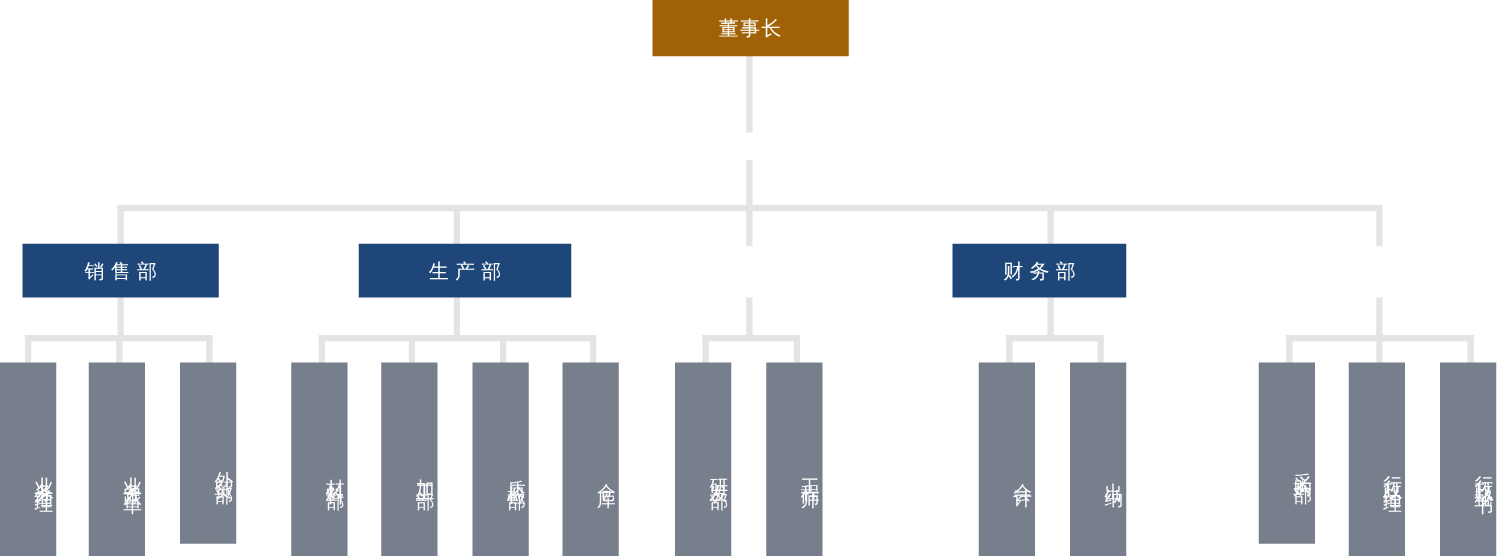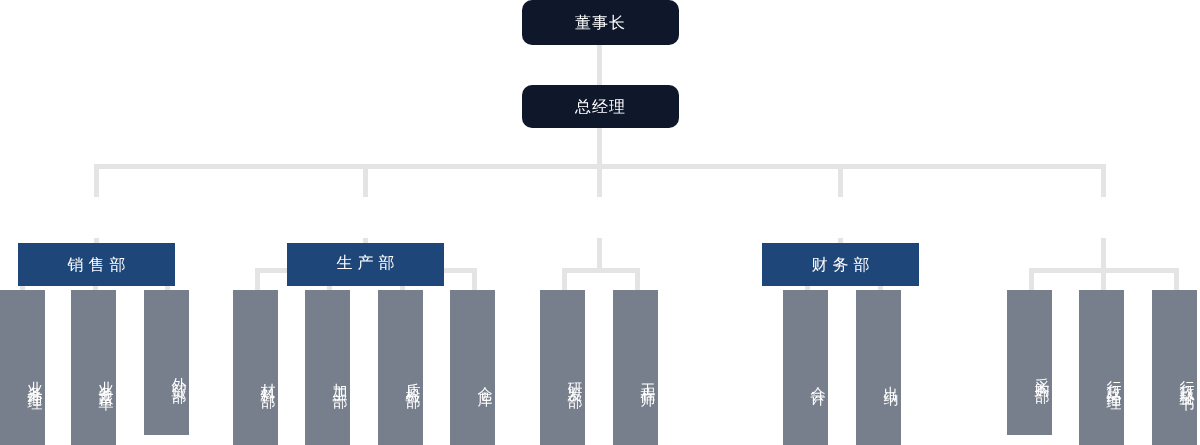--- a/index.html
+++ b/index.html
@@ -20,31 +20,29 @@
   .node {
     position: absolute;
     display: flex;
     align-items: center;
     justify-content: center;
     color: #ffffff;
     text-align: center;
     line-height: 1.35;
   }
   .node.lvl-top {
-    background: #0f172a;
+    background: #a16207;
     font-size: 16px;
     letter-spacing: 1px;
-    border-radius: 10px;
   }
   .node.lvl-dept {
     background: #1f4679;
     font-size: 16px;
     letter-spacing: 5px;
     text-indent: 5px;
-    margin-top: 48px;
   }
   .node.lvl-sub {
     background: #787f8c;
     font-size: 15px;
     writing-mode: vertical-rl;
     text-orientation: upright;
     letter-spacing: 5px;
     align-items: flex-start;
     justify-content: center;
     padding-top: 22px;
@@ -104,31 +102,28 @@
   <div class="conn v" style="left:1101px; top:238px; height:32px;"></div>
   <div class="conn h" style="left:1029px; top:268px; width:150px;"></div>
   <div class="conn v" style="left:1029px; top:268px; height:24px;"></div>
   <div class="conn v" style="left:1101px; top:268px; height:24px;"></div>
   <div class="conn v" style="left:1174px; top:268px; height:24px;"></div>
 
   <div class="node lvl-top" style="left:522px; top:0px; width:157px; height:45px;">
     <span>董事长</span>
   </div>
 
-  <div class="node lvl-top" style="left:522px; top:85px; width:157px; height:43px;">
-    <span>总经理</span>
-  </div>
 
   <div class="node lvl-dept" style="left:18px; top:195px; width:157px; height:43px;">
     <span>销售部</span>
   </div>
-  <div class="node lvl-dept" style="left:287px; top:195px; width:157px; height:43px;font-family:Liberation Mono, monospace;">
+  <div class="node lvl-dept" style="left:287px; top:195px; width:170px; height:43px;">
     <span>生产部</span>
   </div>
-  <div class="node lvl-dept" style="left:762px; top:195px; width:157px; height:43px;">
+  <div class="node lvl-dept" style="left:762px; top:195px; width:139px; height:43px;">
     <span>财务部</span>
   </div>
 
   <div class="node lvl-sub" style="left:0px; top:290px; width:45px; height:155px;">
     <span class="vtext">业务经理</span>
   </div>
   <div class="node lvl-sub" style="left:71px; top:290px; width:45px; height:155px;">
     <span class="vtext">业务跟单</span>
   </div>
   <div class="node lvl-sub" style="left:144px; top:290px; width:45px; height:145px;">

